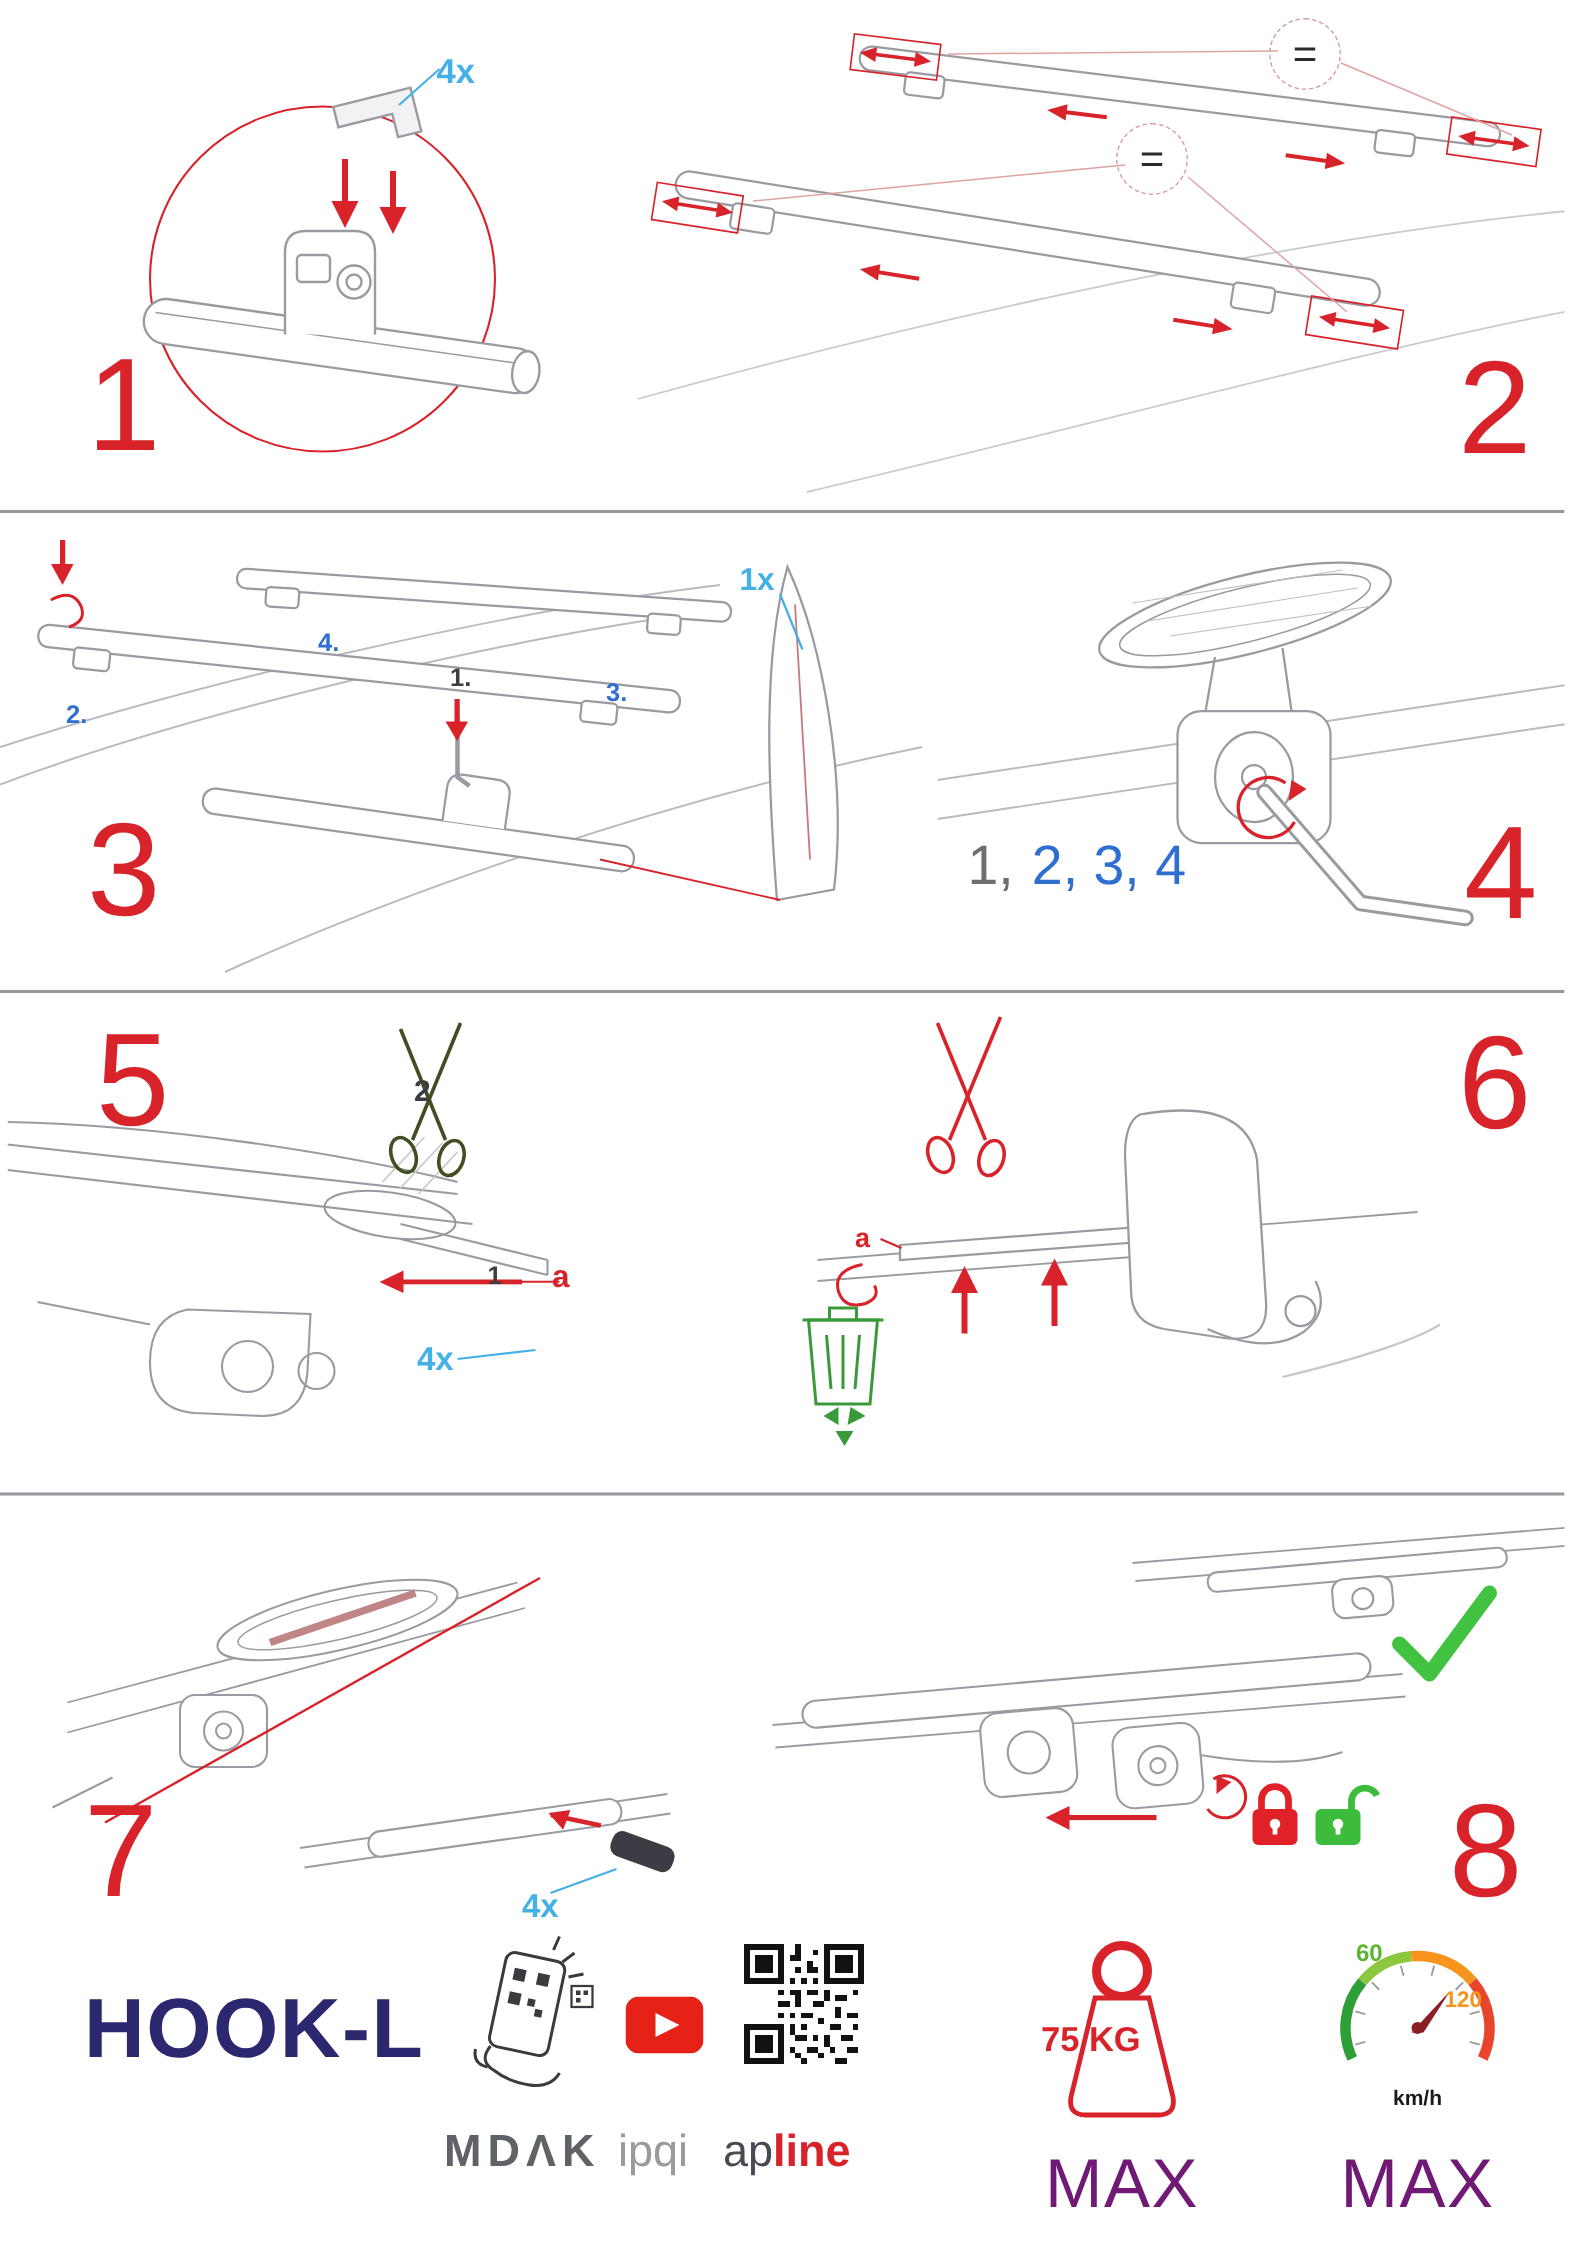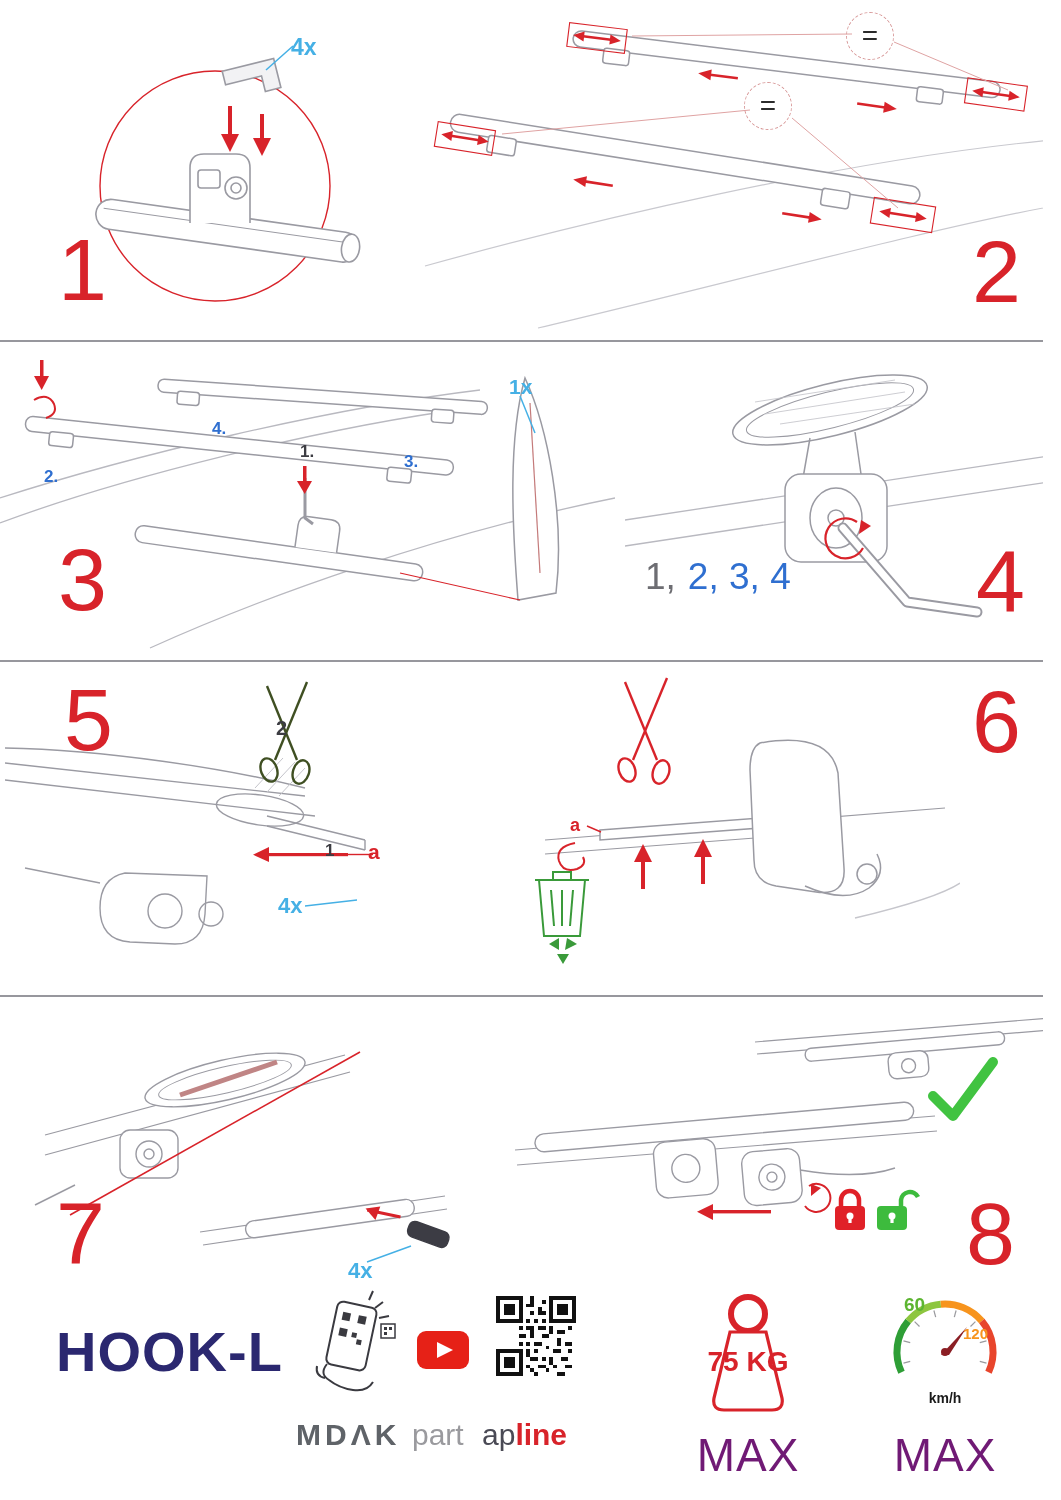--- a/index.html
+++ b/index.html
@@ -19,23 +19,23 @@
   .seq .b{color:#2f6fd0;}
   .hookl{position:absolute;font-size:56px;font-weight:700;color:#2b2870;letter-spacing:1px;line-height:1;}
   .brandline{position:absolute;font-size:31px;font-weight:600;letter-spacing:0;line-height:1;}
   .brandline .p1{color:#3a3a3e;}
   .brandline .p2{color:#d8232a;}
   .logo-mdak{position:absolute;font-size:30px;font-weight:700;color:#5f6368;letter-spacing:4px;line-height:1;}
   .logo-ipqi{position:absolute;font-size:30px;font-weight:500;color:#9a9a9e;line-height:1;}
   .logo-apline{position:absolute;font-size:30px;font-weight:500;line-height:1;}
   .logo-apline .a1{color:#4a4a55;}
   .logo-apline .a2{color:#d8232a;font-weight:700;}
-  .weight-val{position:absolute;left:694px;top:1346px;width:108px;text-align:center;font-size:28px;font-weight:600;color:#d8232a;}
+  .weight-val{position:absolute;left:694px;top:1346px;width:108px;font-size:23px;font-weight:600;color:#d8232a;}
   .max-lbl{position:absolute;width:120px;text-align:center;font-size:46px;font-weight:400;color:#701a75;letter-spacing:1px;}
-  .tick-lo{position:absolute;font-size:19px;font-weight:700;color:#5cb531;}
+  .tick-lo{position:absolute;font-size:16px;font-weight:700;color:#5cb531;}
   .tick-hi{position:absolute;font-size:15px;font-weight:700;color:#f7941d;}
   .kmh{position:absolute;left:884px;top:1390px;width:122px;text-align:center;font-size:14px;font-weight:600;color:#1a1a1a;}
 </style>
 </head>
 <body>
 
 <div class="page">
 
   <svg style="left:40px;top:18px;width:340px;height:305px" viewBox="0 0 340 305">
     <circle cx="175" cy="168" r="115" fill="none" stroke="#d8232a" stroke-width="1.4"></circle>
@@ -155,21 +155,21 @@
       <rect x="303" y="118" width="3.5" height="20"></rect>
       <polygon points="304.7,146 297,133 312,133"></polygon>
     </g>
     <line x1="400" y1="225" x2="520" y2="252" stroke="#d8232a" stroke-width="1.2"></line>
     <line x1="520" y1="48" x2="535" y2="85" stroke="#45b0e5" stroke-width="1.5"></line>
   </svg>
   <span class="lbl blue" style="left:44px;top:468px;font-size:17px">2.</span>
   <span class="lbl blue" style="left:212px;top:420px;font-size:17px">4.</span>
   <span class="lbl dark" style="left:300px;top:443px;font-size:17px">1.</span>
   <span class="lbl blue" style="left:404px;top:453px;font-size:17px">3.</span>
-  <span class="lbl cyan" style="left:509px;top:376px;font-size:21px">1x</span>
+  <span class="lbl cyan" style="left:493px;top:376px;font-size:21px">1x</span>
   <div class="step-num" style="left:58px;top:536px">3</div>
 
   <svg style="left:625px;top:350px;width:430px;height:300px" viewBox="0 0 430 300">
     <path d="M0 170 L430 105" stroke="#b9b9c0" stroke-width="1.3" fill="none"></path>
     <path d="M0 196 L430 131" stroke="#b9b9c0" stroke-width="1.3" fill="none"></path>
     <g stroke="#9a9aa2" fill="#fff" stroke-width="1.5">
       <g transform="rotate(-14 205 60)">
         <ellipse cx="205" cy="60" rx="100" ry="26"></ellipse>
         <ellipse cx="205" cy="60" rx="86" ry="18" stroke-width="1"></ellipse>
       </g>
@@ -437,21 +437,21 @@
       <rect x="15" y="18" width="1" height="1"></rect>
         <rect x="18" y="18" width="2" height="1"></rect>
         <rect x="9" y="19" width="1" height="1"></rect>
       <rect x="13" y="19" width="1" height="1"></rect>
         <rect x="16" y="20" width="2" height="1"></rect>
         <rect x="10" y="20" width="1" height="1"></rect>
     </g>
   </svg>
 
   <div class="logo-mdak" style="left:296px;top:1420px">MDΛK</div>
-  <div class="logo-ipqi" style="left:412px;top:1420px">part</div>
+  <div class="logo-ipqi" style="left:412px;top:1420px">ipqi</div>
   <div class="logo-apline" style="left:482px;top:1420px">
     <span class="a1">ap</span><span class="a2">line</span>
   </div>
 
   <svg style="left:694px;top:1288px;width:108px;height:132px" viewBox="0 0 108 132">
     <circle cx="54" cy="26" r="17" stroke="#d8232a" stroke-width="6" fill="none"></circle>
     <path d="M36 44 h36 l16 66 q2 12 -10 12 h-48 q-12 0 -10 -12 z" stroke="#d8232a" stroke-width="3.2" fill="#fff"></path>
   </svg>
   <div class="weight-val">75 KG</div>
   <div class="max-lbl" style="left:688px;top:1428px">MAX</div>

